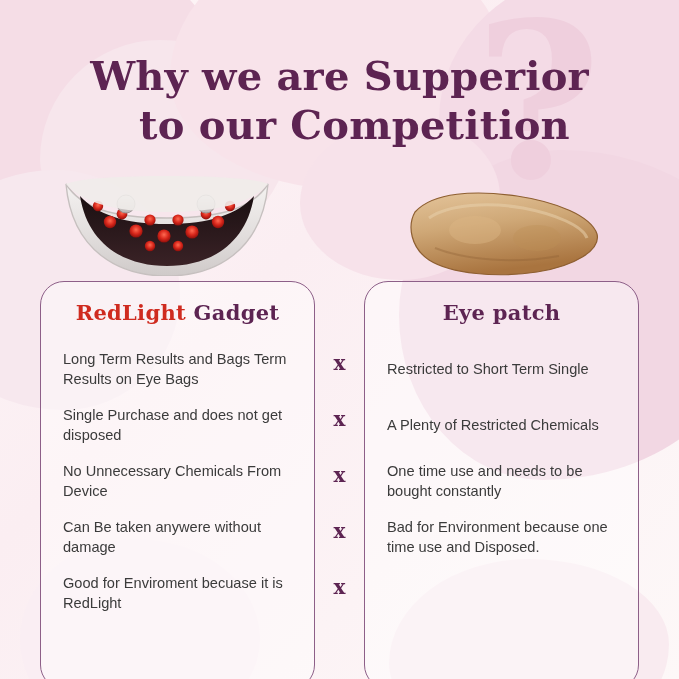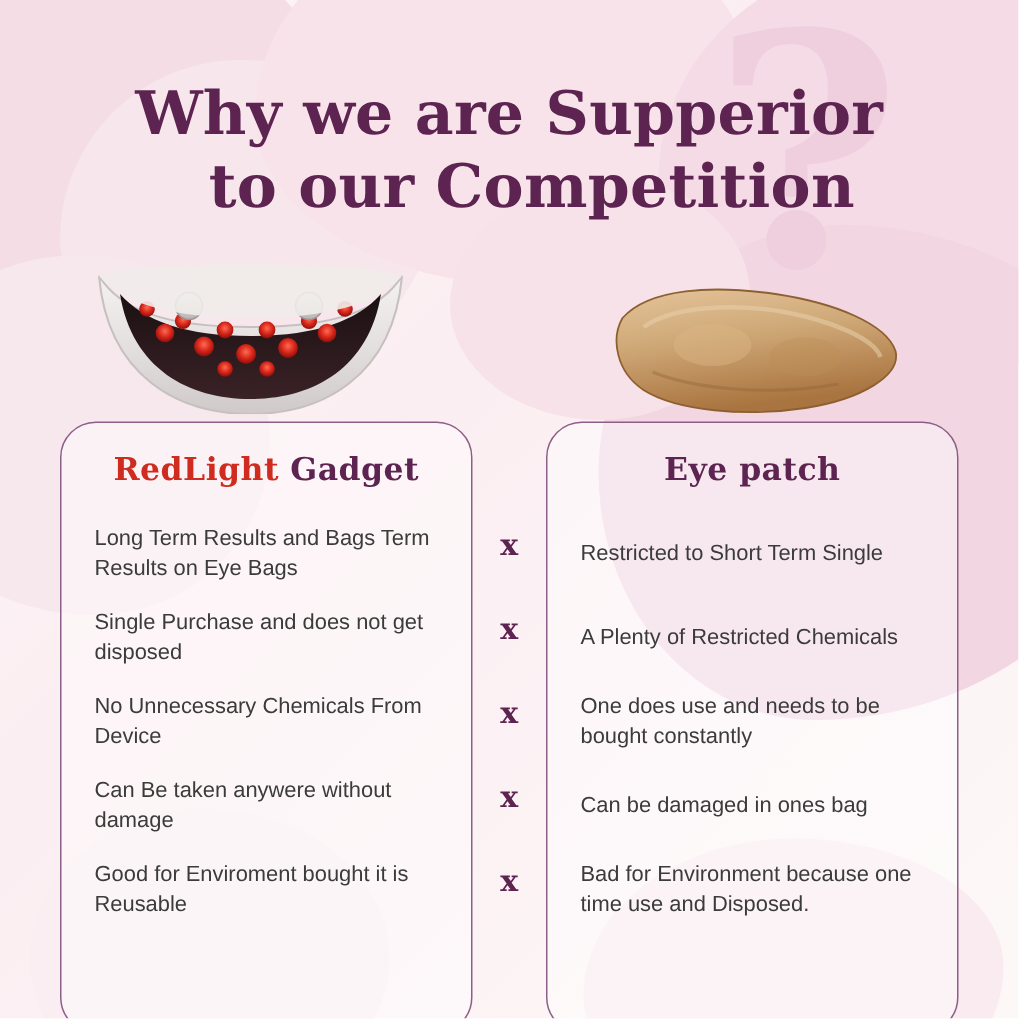--- a/index.html
+++ b/index.html
@@ -281,39 +281,36 @@
       <div class="row">
           <span class="row-text">Single Purchase and does not get disposed</span>
         </div>
       <div class="row">
           <span class="row-text">No Unnecessary Chemicals From Device</span>
         </div>
       <div class="row">
           <span class="row-text">Can Be taken anywere without damage</span>
         </div>
       <div class="row">
-          <span class="row-text">Good for Enviroment bought it is Reusable</span>
+          <span class="row-text">Good for Enviroment becuase it is RedLight</span>
         </div>
     </div>
   </div>
 
   <div class="panel panel-right">
     <div class="panel-title">Eye patch</div>
     <div class="rows">
       <div class="row">
           <span class="row-text">Restricted to Short Term Single</span>
         </div>
       <div class="row">
           <span class="row-text">A Plenty of Restricted Chemicals</span>
         </div>
       <div class="row">
-          <span class="row-text">One does use and needs to be bought constantly</span>
-        </div>
-      <div class="row">
-          <span class="row-text">Can be damaged in ones bag</span>
+          <span class="row-text">One time use and needs to be bought constantly</span>
         </div>
       <div class="row">
           <span class="row-text">Bad for Environment because one time use and Disposed.</span>
         </div>
     </div>
   </div>
 
   <div class="x-col">
     <div class="x-mark">x</div>
     <div class="x-mark">x</div>

